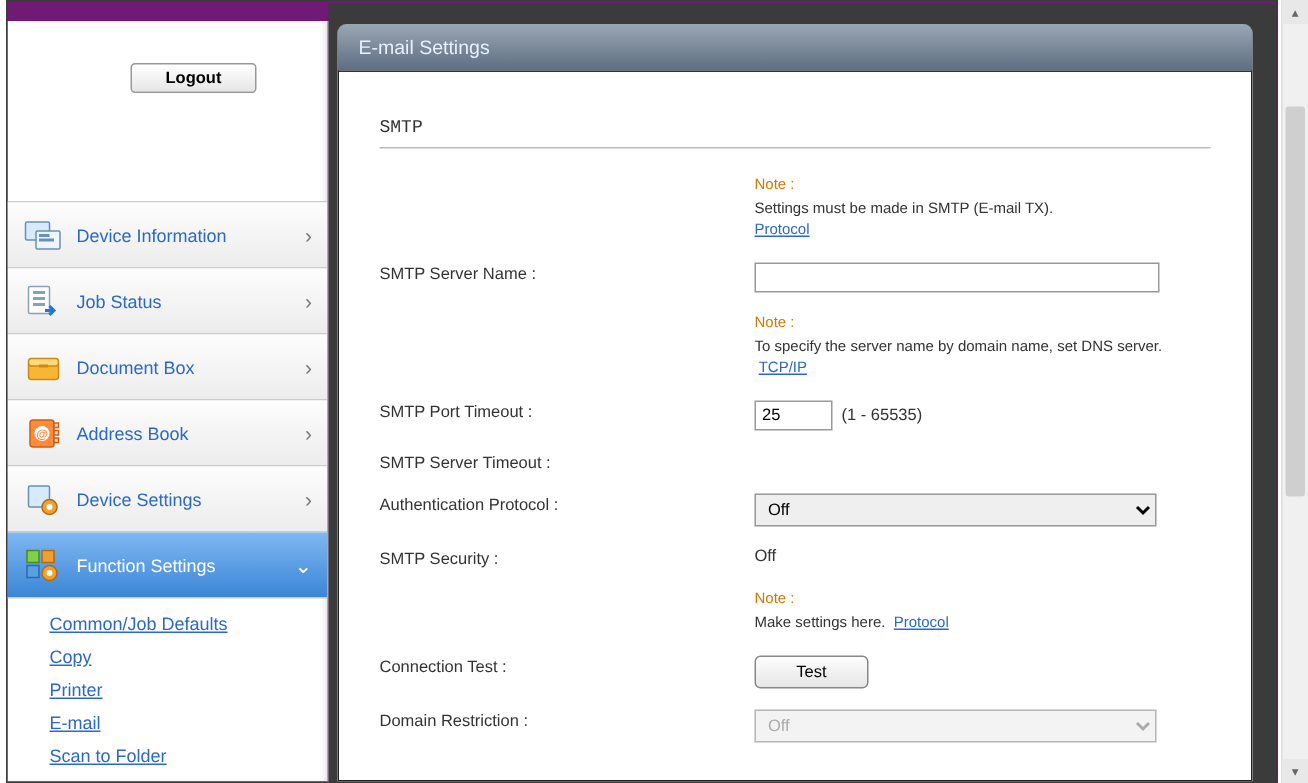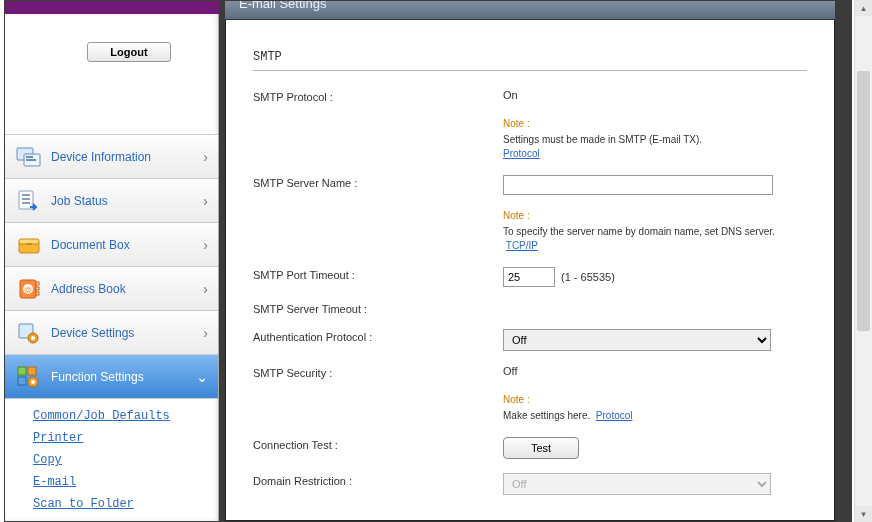--- a/index.html
+++ b/index.html
@@ -14,21 +14,21 @@
   .logout-wrap { padding: 28px 0 6px 82px; }
   .logout-btn { width: 84px; height: 20px; font-size: 11px; font-weight: bold; background: linear-gradient(#fff,#e6e6e6); border: 1px solid #999; border-radius: 3px; cursor: pointer; }
   .nav { margin-top: 66px; border-top: 1px solid #ccc; }
   .nav-item { display: flex; align-items: center; height: 44px; padding: 0 10px 0 10px; border-bottom: 1px solid #ccc; cursor: pointer; color: #2b69c4; font-size: 12px; background: linear-gradient(#fdfdfd,#ececec); }
   .nav-item .iconbox { width: 28px; height: 28px; margin-right: 8px; display: flex; align-items: center; justify-content: center; }
   .nav-item .label { flex: 1; }
   .nav-item .chev { color: #777; font-size: 14px; }
   .nav-item.active { background: linear-gradient(#7fb7f2,#3b86d6); color: #fff; }
   .nav-item.active .chev { color: #fff; }
   .subnav { padding: 6px 0 6px 28px; }
-  .subnav a { display: block; color: #2b69c4; text-decoration: underline; font-size: 12px; padding: 4px 0; cursor: pointer; font-family: Liberation Mono, monospace; }
+  .subnav a { display: block; color: #2b69c4; text-decoration: underline; font-size: 12px; padding: 4px 0; cursor: pointer; }
   .content-wrap { flex: 1; background: #3b3b3b; padding: 0 16px 0 6px; position: relative; }
   .panel { background: #fff; border-radius: 6px 6px 0 0; margin-top: 14px; overflow: hidden; height: calc(100% - 14px); box-shadow: 0 0 0 1px #222 inset; }
   .panel-header { background: linear-gradient(#9aa6b3,#5d6e81); color: #e6f0ff; padding: 8px 14px; font-size: 13px; border-bottom: 1px solid #333; }
   .panel-body { padding: 30px 28px 12px 28px; height: calc(100% - 34px); overflow: hidden; color: #333; }
   .section-title { font-size: 12px; font-weight: normal; color: #333; border-bottom: 1px solid #bbb; padding-bottom: 6px; margin-bottom: 18px; font-family: Liberation Mono, monospace; }
   .row { display: flex; align-items: flex-start; margin-bottom: 14px; font-size: 11px; }
   .row .lab { width: 250px; color: #333; padding-top: 2px; }
   .row .val { flex: 1; display: flex; align-items: center; flex-wrap: wrap; gap: 6px; color: #333; }
   .note { color: #cc7a00; font-size: 10px; }
   .note-block { margin-left: 250px; font-size: 10px; margin-bottom: 14px; line-height: 14px; color: #333; }
@@ -140,40 +140,36 @@
                 <circle cx="17" cy="17" r="5" fill="#f0a030" stroke="#b36b10"></circle>
                 <circle cx="17" cy="17" r="2" fill="#fff"></circle>
               </svg>
           </span>
           <span class="label">Function Settings</span>
           <span class="chev">⌄</span>
         </div>
 
         <div class="subnav">
           <a>Common/Job Defaults</a>
+          <a>Copy</a>
           <a>Printer</a>
-          <a>Copy</a>
           <a>E-mail</a>
           <a>Scan to Folder</a>
         </div>
 
       </div>
     </div>
 
     <div class="content-wrap">
       <div class="panel">
         <div class="panel-header">E-mail Settings</div>
         <div class="panel-body">
 
           <div class="section-title">SMTP</div>
 
-          <div class="row">
-            <div class="lab">SMTP Protocol :</div>
-            <div class="val">On</div>
-          </div>
           <div class="note-block">
             <span class="note">Note :</span>
             <span>Settings must be made in SMTP (E-mail TX).</span><br>
             <a class="link">Protocol</a>
           </div>
 
           <div class="row">
             <div class="lab">SMTP Server Name :</div>
             <div class="val">
               <input type="text" class="server-input" value="" style="">

